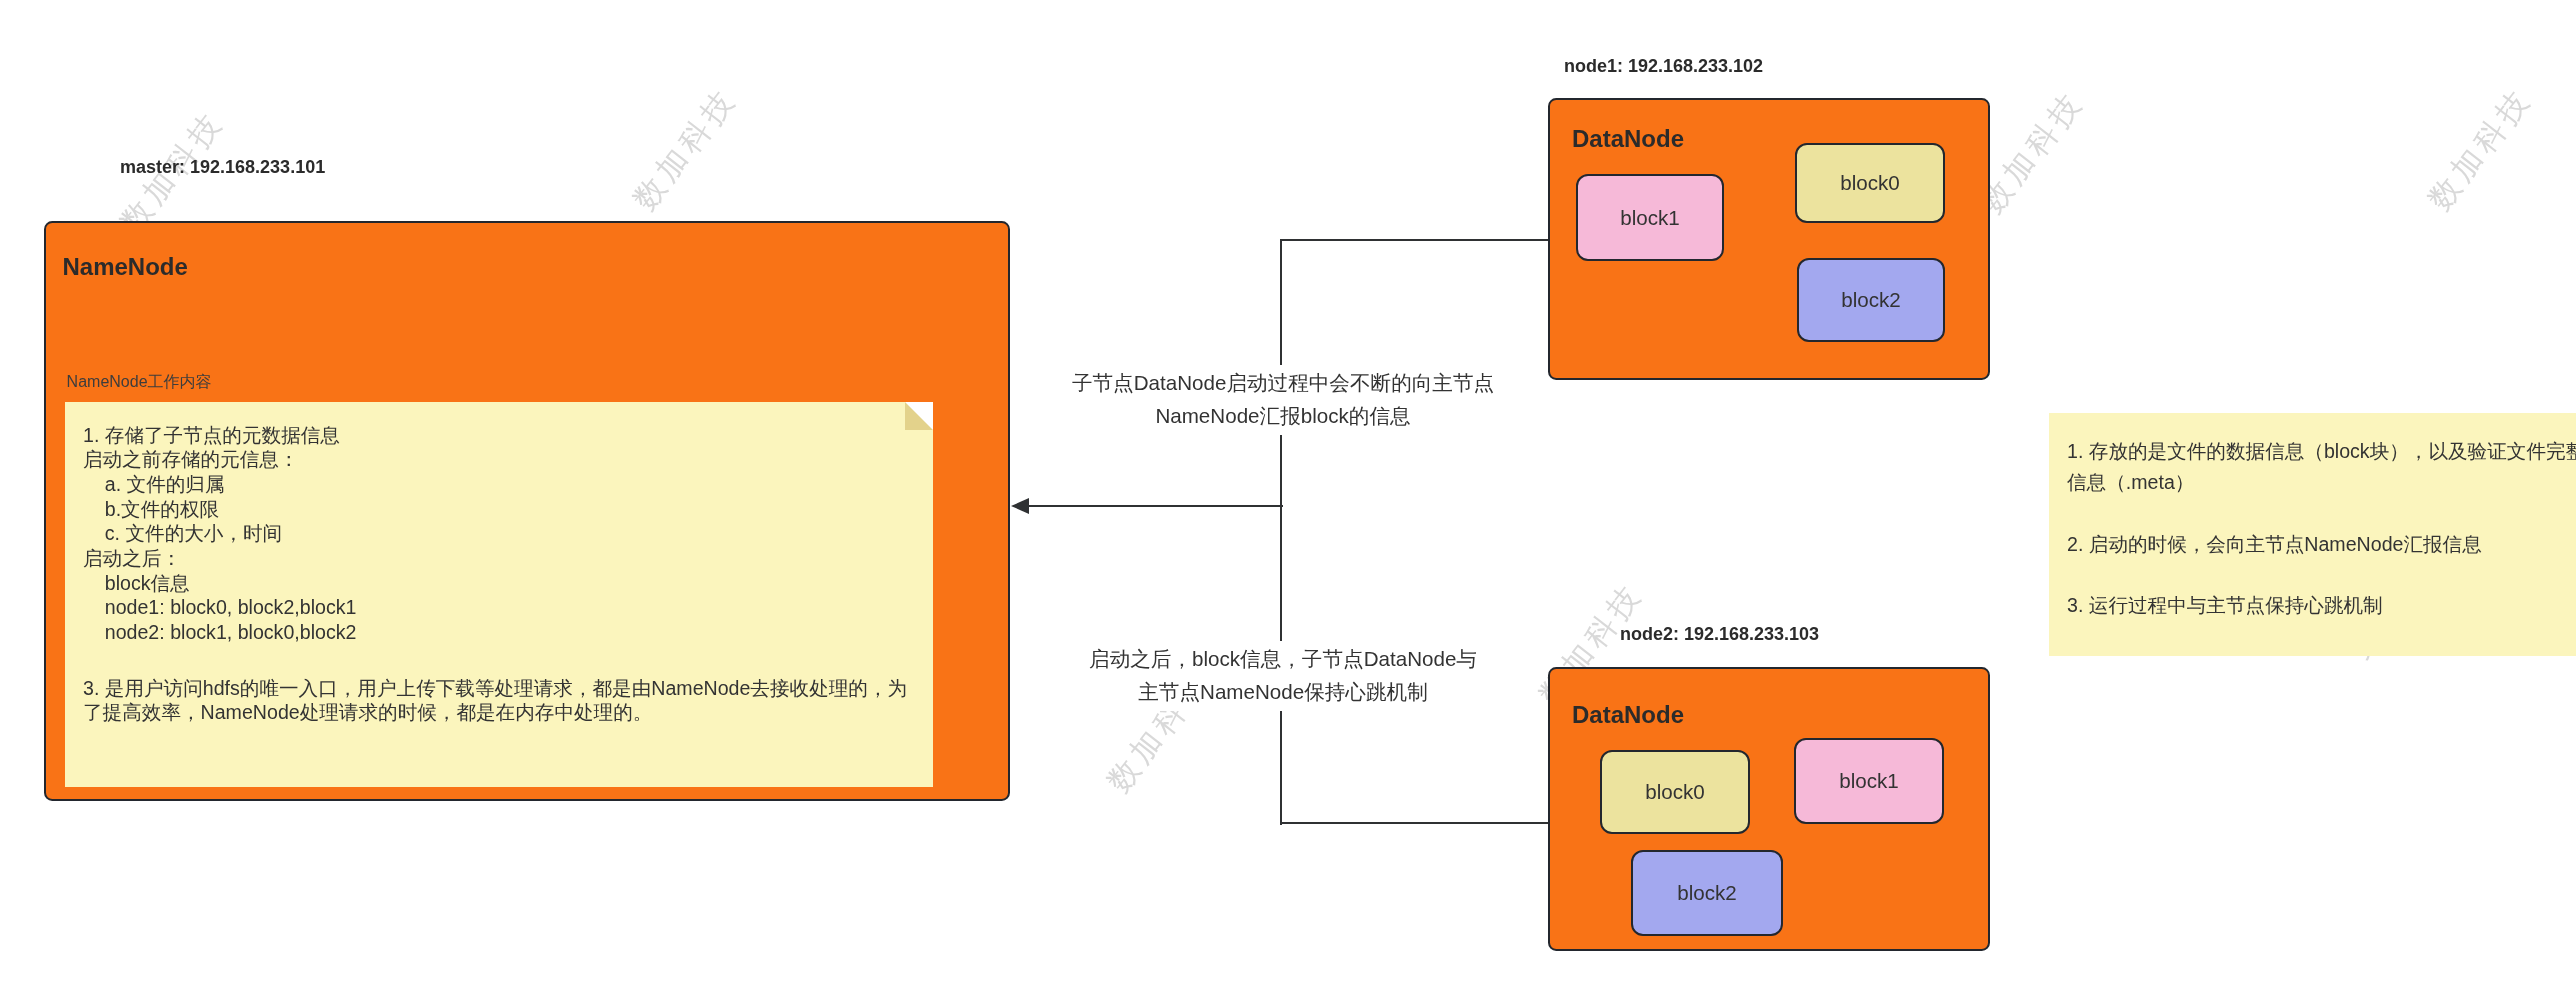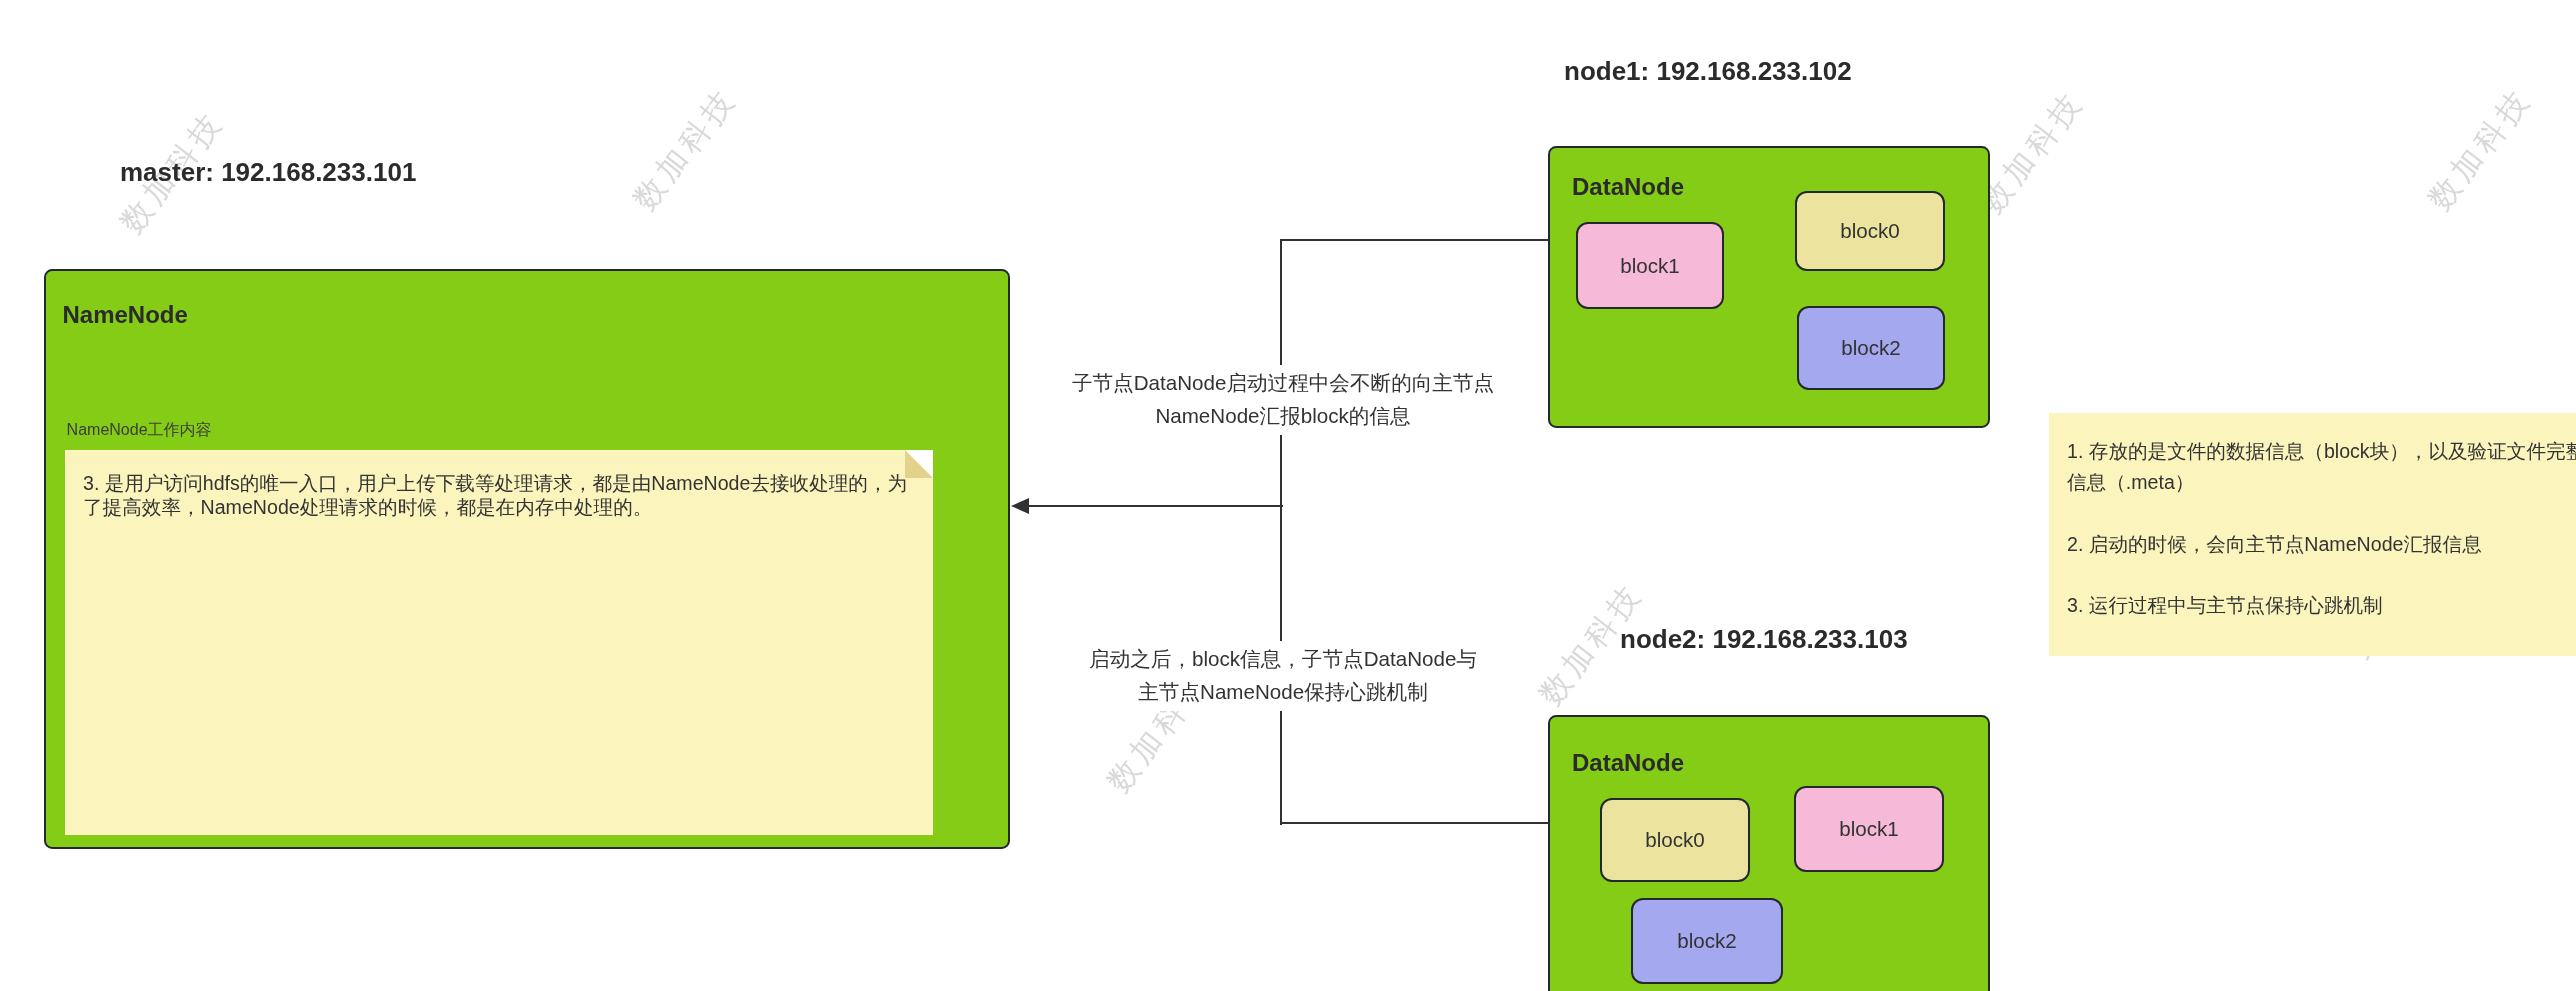--- a/index.html
+++ b/index.html
@@ -13,26 +13,26 @@
     position:relative; background:#ffffff; overflow:hidden;
     font-family:"Liberation Sans","DejaVu Sans",sans-serif; color:var(--text);
   }
   .wm{
     position:absolute; width:175px; height:46px; z-index:0;
     display:flex; align-items:center; justify-content:center;
     transform:rotate(-52deg); font-size:31px; letter-spacing:5.2px;
     color:#d9d9d9; user-select:none; white-space:nowrap;
   }
   .node-title{
-    position:absolute; z-index:3; font-size:26px; font-weight:700;
+    position:absolute; z-index:3; font-size:18px; font-weight:700;
     color:var(--title); white-space:nowrap;
   }
   .outer-box{
-    position:absolute; z-index:2; background:#84cc16;
-    border:2.6px solid var(--border-dark); border-radius:8.2px;margin-top:48px;
+    position:absolute; z-index:2; background:#f97316;
+    border:2.6px solid var(--border-dark); border-radius:8.2px;
   }
   .box-label{
     position:absolute; font-size:24px; font-weight:700; color:var(--title); white-space:nowrap;
   }
   .note{
     position:absolute; background:var(--note-bg); z-index:2;
     font-size:19.6px; line-height:1.26; color:var(--text);
   }
   .note::before{
     content:""; position:absolute; top:0; right:0;
@@ -87,20 +87,29 @@
 <div class="conn-label" style="left:1051px;top:329px;margin-top:36px;">子节点DataNode启动过程中会不断的向主节点
 NameNode汇报block的信息</div>
 <div class="conn-label" style="left:1051px;top:641px;">启动之后，block信息，子节点DataNode与
 主节点NameNode保持心跳机制</div>
 
 <div class="node-title" style="left:120px;top:157px;">master: 192.168.233.101</div>
 <div class="outer-box" style="left:44px;top:221px;width:966px;height:580px;">
   <div class="box-label" style="left:16.5px;top:30px;">NameNode</div>
   <div class="note-heading" style="left:20.6px;top:149px;">NameNode工作内容</div>
   <div class="note left-note" style="left:19px;top:179px;width:868px;height:385px;">
+    <div class="para">1. 存储了子节点的元数据信息
+启动之前存储的元信息：
+    a. 文件的归属
+    b.文件的权限
+    c. 文件的大小，时间
+启动之后：
+    block信息
+    node1: block0, block2,block1
+    node2: block1, block0,block2</div>
     <div class="para">3. 是用户访问hdfs的唯一入口，用户上传下载等处理请求，都是由NameNode去接收处理的，为了提高效率，NameNode处理请求的时候，都是在内存中处理的。</div>
   </div>
 </div>
 
 <div class="node-title" style="left:1564px;top:56px;">node1: 192.168.233.102</div>
 <div class="outer-box" style="left:1548px;top:98px;width:442px;height:282px;">
   <div class="box-label" style="left:22px;top:25px;">DataNode</div>
   <div class="block pink" style="left:26px;top:74px;width:148px;height:87px;">block1</div>
   <div class="block yellow" style="left:245px;top:43px;width:150px;height:80px;">block0</div>
   <div class="block blue" style="left:247px;top:158px;width:148px;height:84px;">block2</div>

